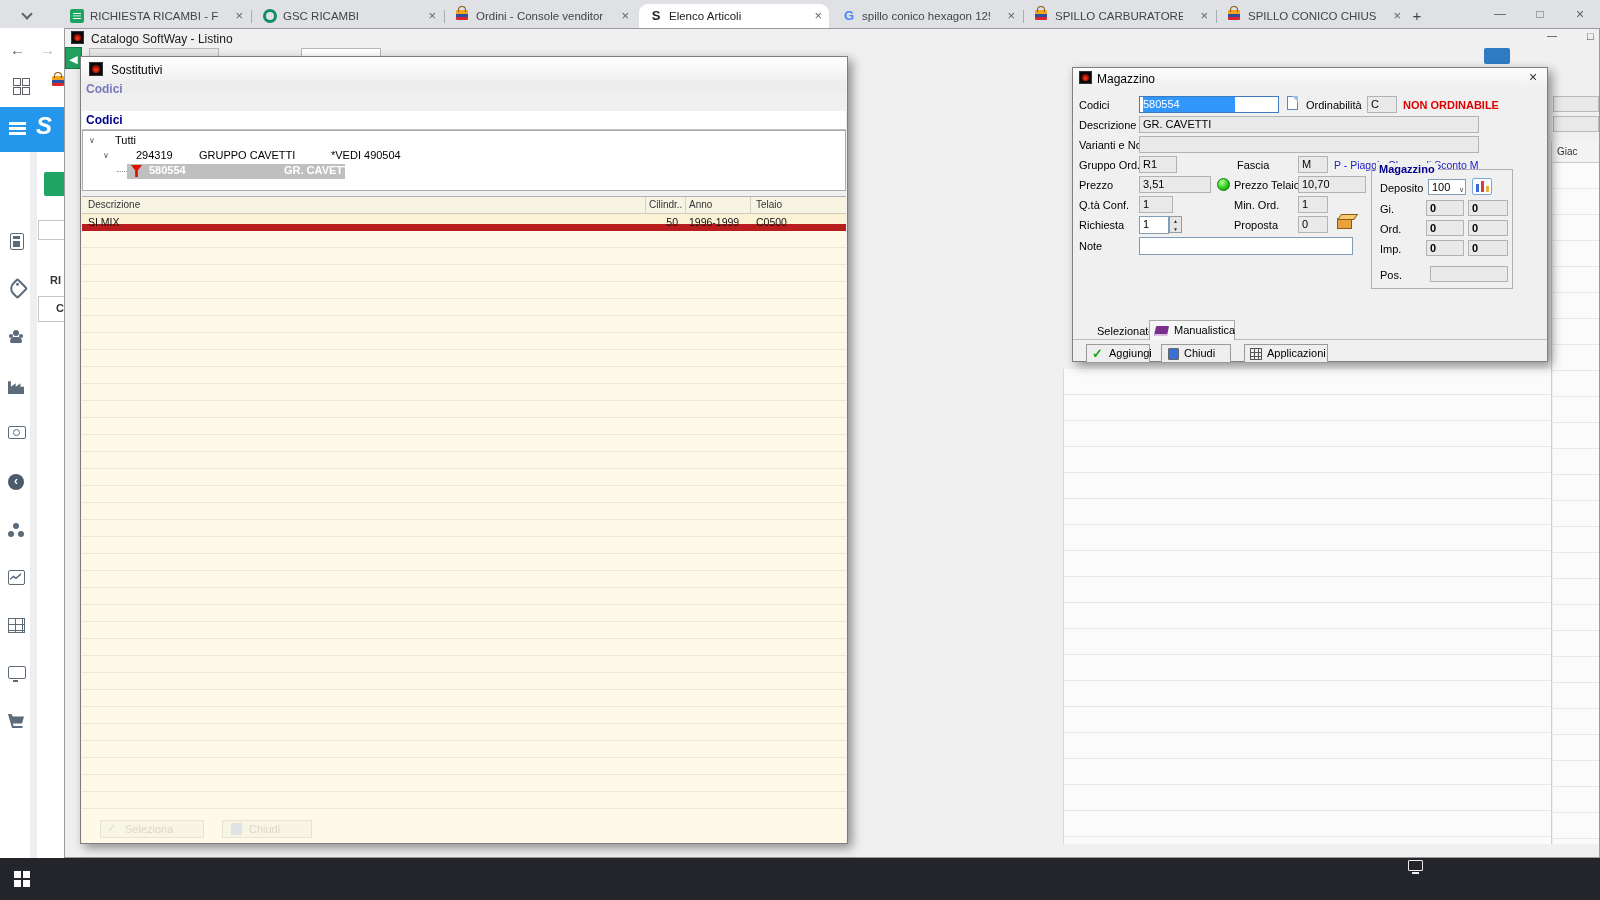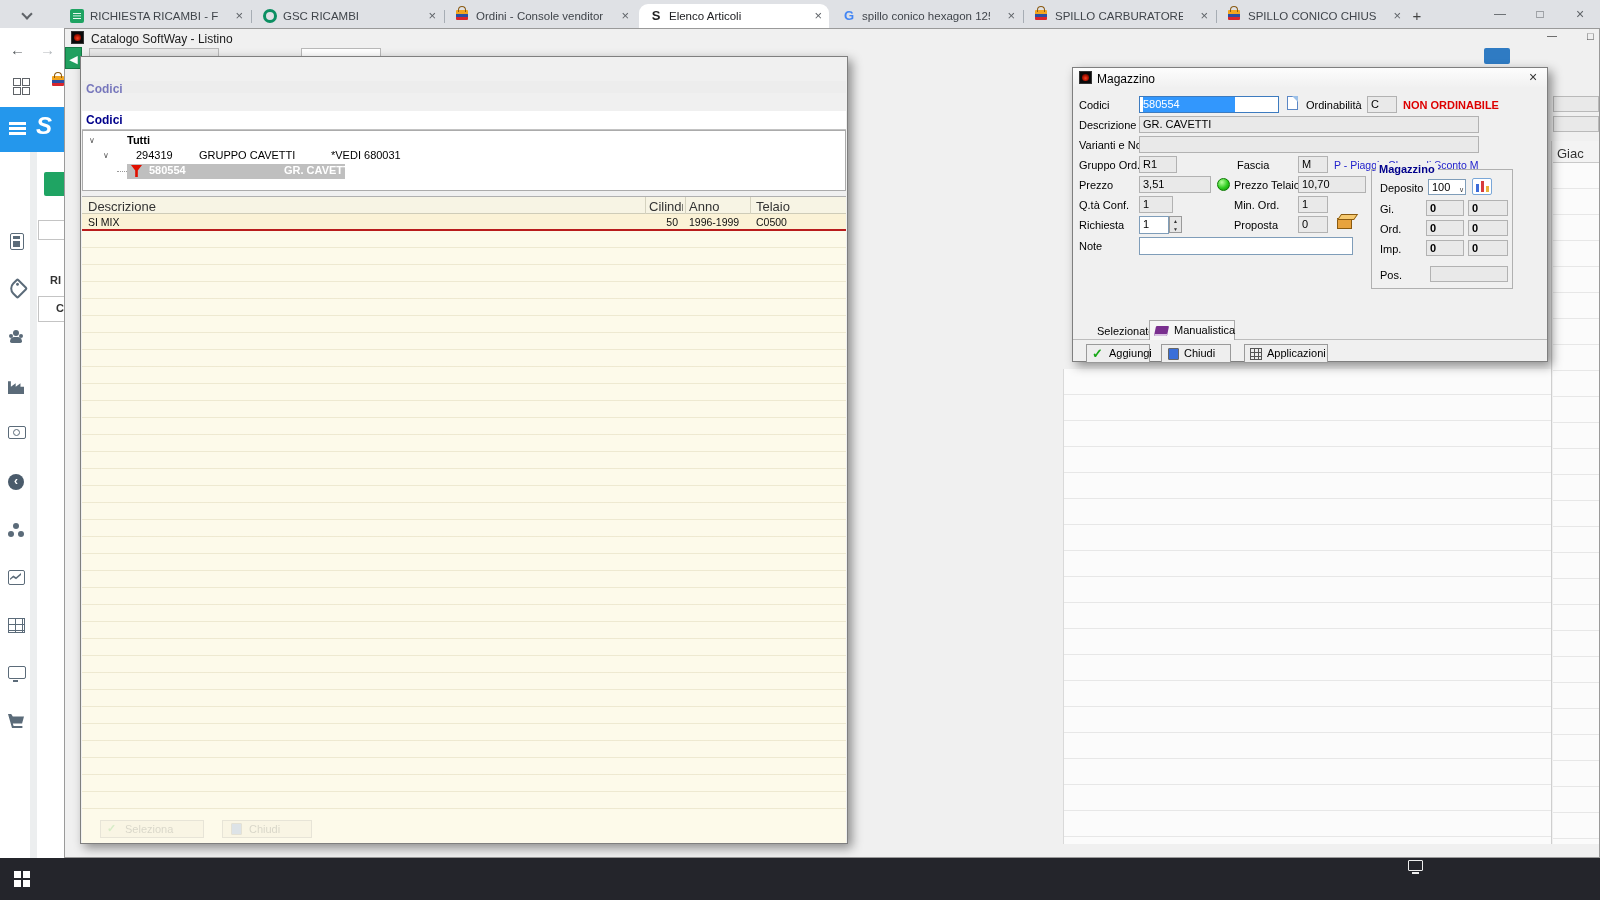--- a/index.html
+++ b/index.html
@@ -103,21 +103,21 @@
   .barsic{width:20px;height:17px;background:#fff;border:1px solid #7aa7d8;border-radius:2px}
   .barsic i{position:absolute;bottom:2px;width:3px}
   .spin{width:13px;height:17px;background:#e6e6e6;border:1px solid #9a9a9a;font-size:5px;color:#333;text-align:center;line-height:8px}
   .funnel{width:11px;height:12px;background:#e01000;clip-path:polygon(0 0,100% 0,62% 45%,62% 100%,38% 100%,38% 45%)}
   .treetxt{font-size:11px;color:#000;white-space:nowrap}
   .expander{font-size:8px;color:#555}
   .ghostbtn{opacity:.16;background:#e6e0c8;border:1px solid #777;font-size:11px;color:#222}
 
   
   #sostlist{left:1px;top:139px;width:764px;height:647px;background:#fdfaea;border-top:1px solid #b0b0b0}
-  .listhdr{font-size:13px;color:#333}
+  .listhdr{font-size:10px;color:#333}
   .listcell{font-size:10.5px;color:#111}
   .creamlines{background:repeating-linear-gradient(180deg,transparent 0 16px,rgba(185,172,120,.22) 16px 17px)}
 
   
   #taskbar{left:0;top:858px;width:1600px;height:42px;background:#24252b;z-index:6}
   .winlogo i{position:absolute;width:7px;height:7px;background:#fff}
   .trayic{top:871px;width:16px;height:16px;color:#eee}
   .mon{width:15px;height:11px;border:1.5px solid #eee;border-radius:1px;top:2px}
   .mon:after{content:"";position:absolute;left:3px;bottom:-4px;width:7px;height:2px;background:#eee}
 </style>
@@ -237,61 +237,65 @@
   <div id="frags">
     <div class="a frag-green"></div>
     <div class="a frag-red"></div>
     <div class="a frag-box" style="left:38px;top:220px;width:40px;height:20px"></div>
     <div class="a frag-txt" style="left:50px;top:274px">RI</div>
     <div class="a frag-box" style="left:38px;top:296px;width:40px;height:26px"></div>
     <div class="a frag-txt" style="left:56px;top:302px">C</div>
   </div>
 
   <div id="sost" class="a dlg">
+    <div class="a" style="left:0;top:0;width:766px;height:24px;background:linear-gradient(#ffffff,#f0f0f0)">
+      <span class="a flame" style="left:8px;top:5px;width:14px;height:14px"></span>
+      <span class="a dtitle" style="left:30px;top:3px">Sostitutivi</span>
+    </div>
 
     <div class="a" style="left:1px;top:24px;width:764px;height:12px;background:#ededed;overflow:hidden">
       <span class="a navy" style="left:4px;top:1px;font-size:12px;opacity:.5">Codici</span>
     </div>
 
 
     <div class="a" style="left:1px;top:54px;width:764px;height:19px;background:#fff;border-bottom:1px solid #c3c3c3">
       <span class="a navy" style="left:4px;top:2px;font-size:12px">Codici</span>
     </div>
 
     <div class="a" style="left:1px;top:73px;width:764px;height:61px;background:#fff;border:1px solid #ababab">
       <div class="a" style="left:0;top:3px;width:762px;height:15px">
         <span class="a expander" style="left:6px;top:2px">∨</span>
-        <span class="a treetxt" style="left:44px;font-weight:bold">Tutti</span>
+        <span class="a treetxt" style="left:32px;font-weight:normal">Tutti</span>
       </div>
       <div class="a" style="left:0;top:18px;width:762px;height:15px">
         <span class="a expander" style="left:20px;top:2px">∨</span>
         <span class="a treetxt" style="left:53px">294319</span>
         <span class="a treetxt" style="left:116px">GRUPPO CAVETTI</span>
-        <span class="a treetxt" style="left:248px">*VEDI 680031</span>
+        <span class="a treetxt" style="left:248px">*VEDI 490504</span>
       </div>
       <div class="a" style="left:0;top:33px;width:762px;height:15px">
         <span class="a" style="left:34px;top:7px;width:12px;height:1px;border-top:1px dotted #999"></span>
         <div class="a" style="left:44px;top:0;width:218px;height:15px;background:#bfbfbf"></div>
         <span class="a funnel" style="left:48px;top:1px"></span>
         <span class="a treetxt" style="left:66px;color:#fff;font-weight:bold">580554</span>
         <span class="a treetxt" style="left:201px;color:#fff;font-weight:bold">GR. CAVETTI</span>
       </div>
     </div>
 
     <div id="sostlist" class="a">
       <div class="a" style="left:0;top:0;width:764px;height:17px;background:#f7f4e4;border-bottom:1px solid #cfccb8">
         <span class="a listhdr" style="left:6px;top:2px">Descrizione</span>
         <span class="a" style="left:563px;top:0;width:1px;height:17px;background:#d5d2bf"></span>
         <span class="a listhdr" style="left:567px;top:2px;width:34px;overflow:hidden;white-space:nowrap">Cilindr...</span>
         <span class="a" style="left:603px;top:0;width:1px;height:17px;background:#d5d2bf"></span>
         <span class="a listhdr" style="left:607px;top:2px">Anno</span>
         <span class="a" style="left:668px;top:0;width:1px;height:17px;background:#d5d2bf"></span>
         <span class="a listhdr" style="left:674px;top:2px">Telaio</span>
       </div>
-      <div class="a" style="left:0;top:17px;width:764px;height:17px;background:#fbf2d6;border-bottom:2px solid #b91c1c">
+      <div class="a" style="left:0;top:17px;width:764px;height:17px;background:#fbf2d6;border-bottom:7px solid #b91c1c">
         <span class="a listcell" style="left:6px;top:2px">SI MIX</span>
         <span class="a listcell" style="left:563px;top:2px;width:33px;text-align:right">50</span>
         <span class="a listcell" style="left:607px;top:2px">1996-1999</span>
         <span class="a listcell" style="left:674px;top:2px">C0500</span>
       </div>
       <div class="a creamlines" style="left:0;top:34px;width:764px;height:585px"></div>
 
       <div class="a ghostbtn" style="left:18px;top:623px;width:104px;height:18px">
         <span class="a checkic" style="left:6px;top:1px;font-size:11px">✓</span>
         <span class="a" style="left:24px;top:2px">Seleziona</span>

